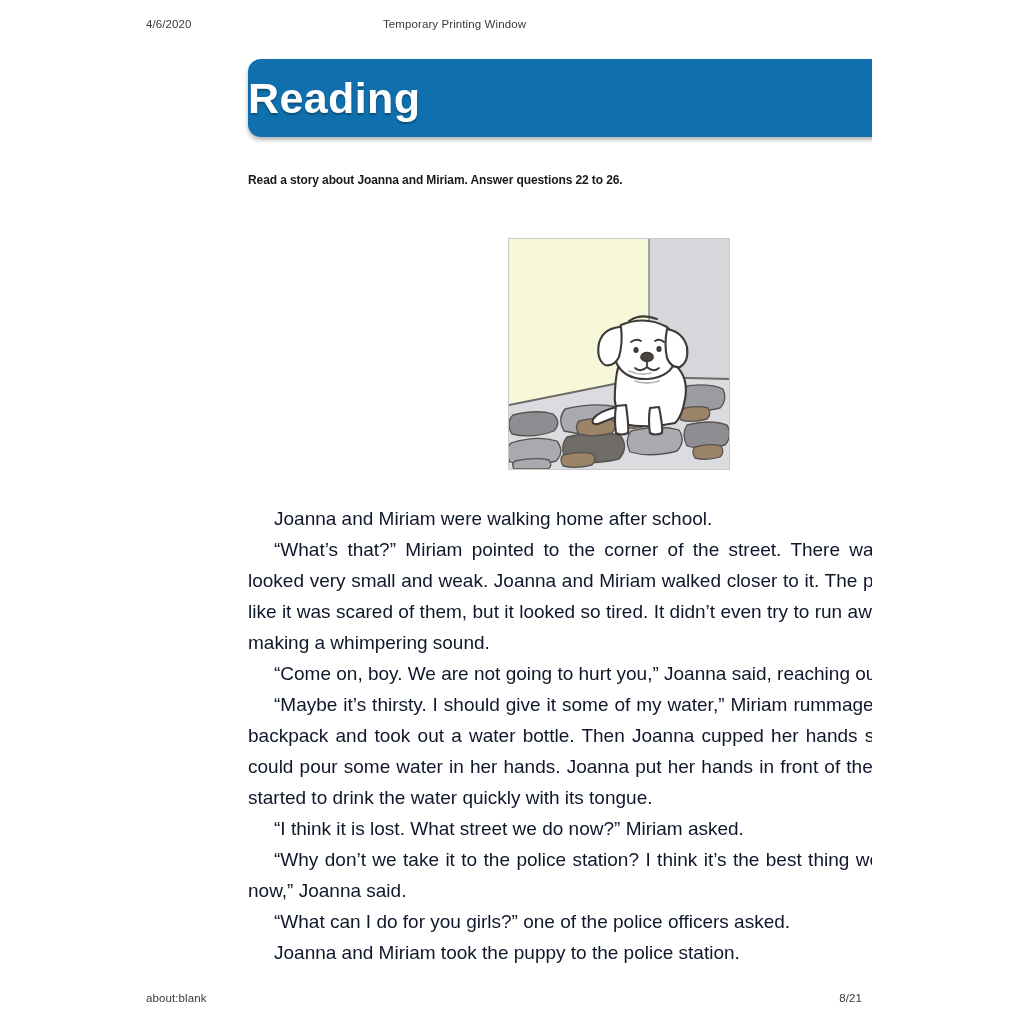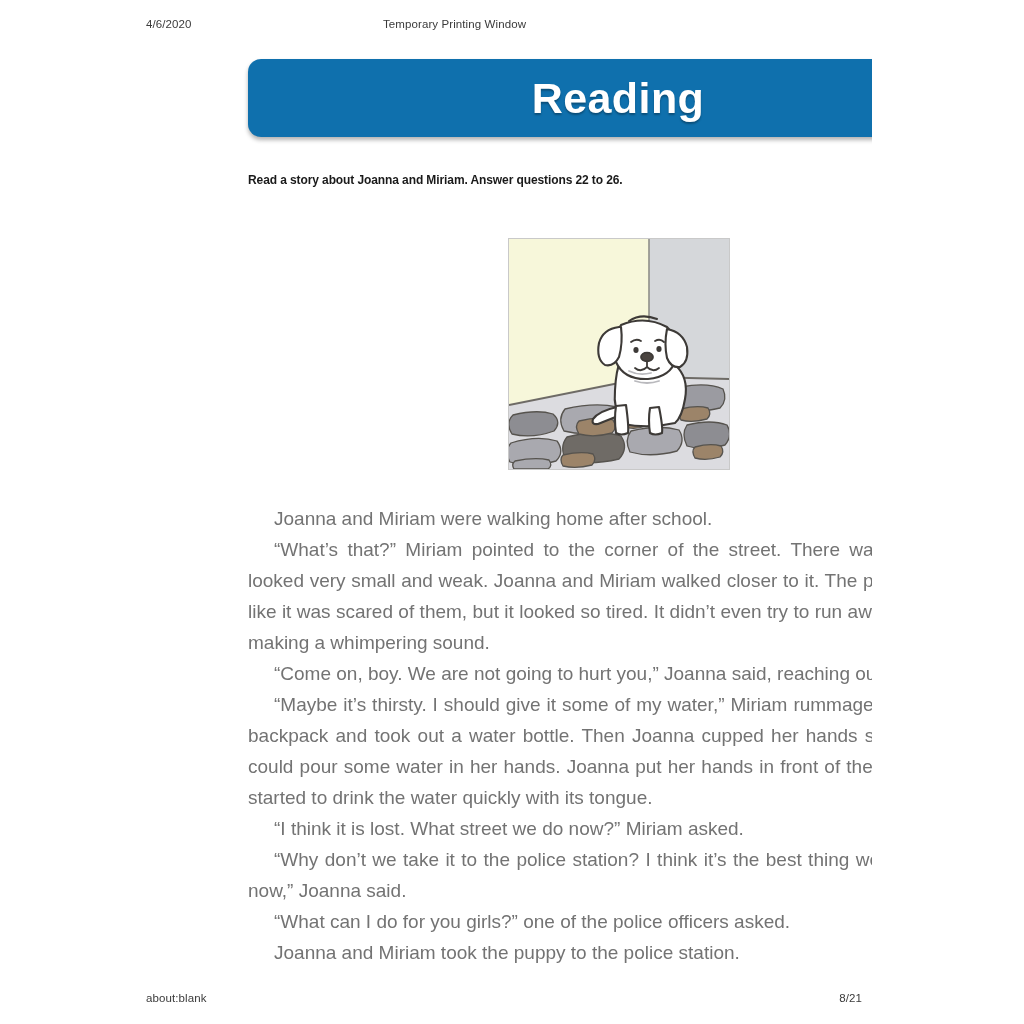--- a/index.html
+++ b/index.html
@@ -79,21 +79,21 @@
     border-radius: 13px;
     box-shadow: 0 3px 4px rgba(0,0,0,0.30);
   }
   .banner-title {
     position: absolute;
     left: 0;
     top: 0;
     width: 740px;
     height: 78px;
     line-height: 78px;
-    text-align: center;
+    text-align: left;
     color: #ffffff;
     font-size: 43px;
     font-weight: bold;
     letter-spacing: 0.4px;
     text-shadow: 0 2px 2px rgba(0,0,0,0.30);
   }
 
   
   .instruction {
     position: absolute;
@@ -121,21 +121,21 @@
 
   
   .story {
     position: absolute;
     left: 0;
     top: 463px;
     width: 740px;
     font-size: 19px;
     line-height: 31px;
     text-align: justify;
-    color: #737373;
+    color: #0f172a;
   }
   .story p {
     margin: 0;
     text-indent: 26px;
   }
 </style>
 </head>
 <body>
 
 <div class="print-chrome print-header">

